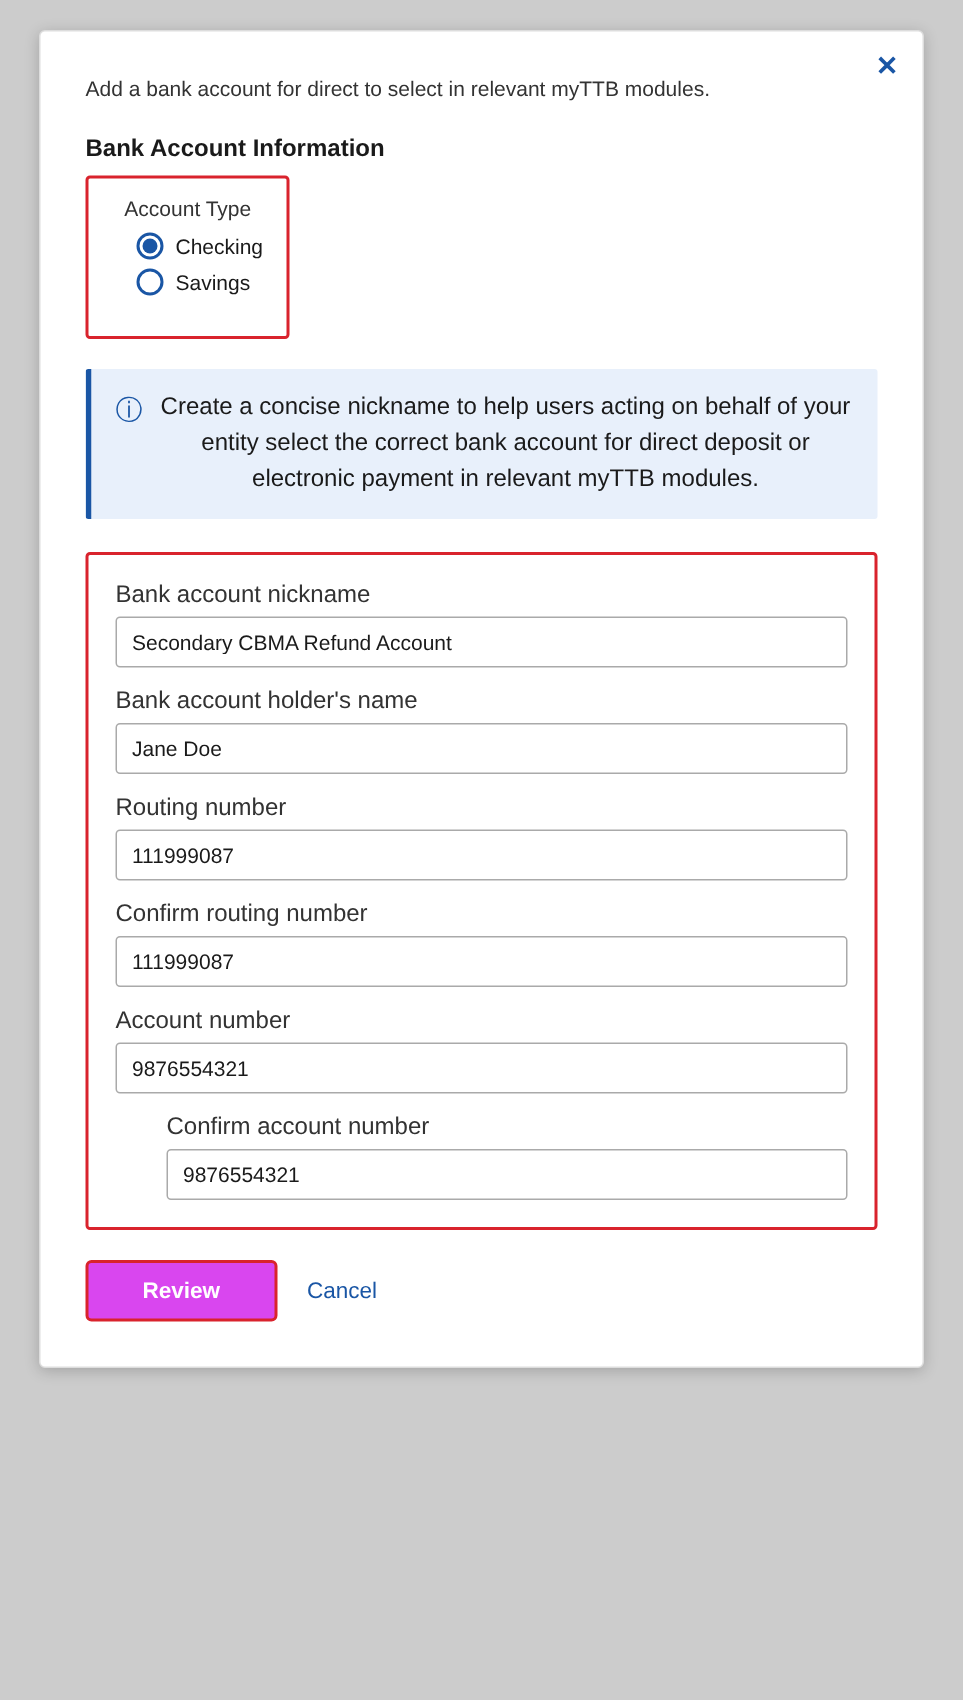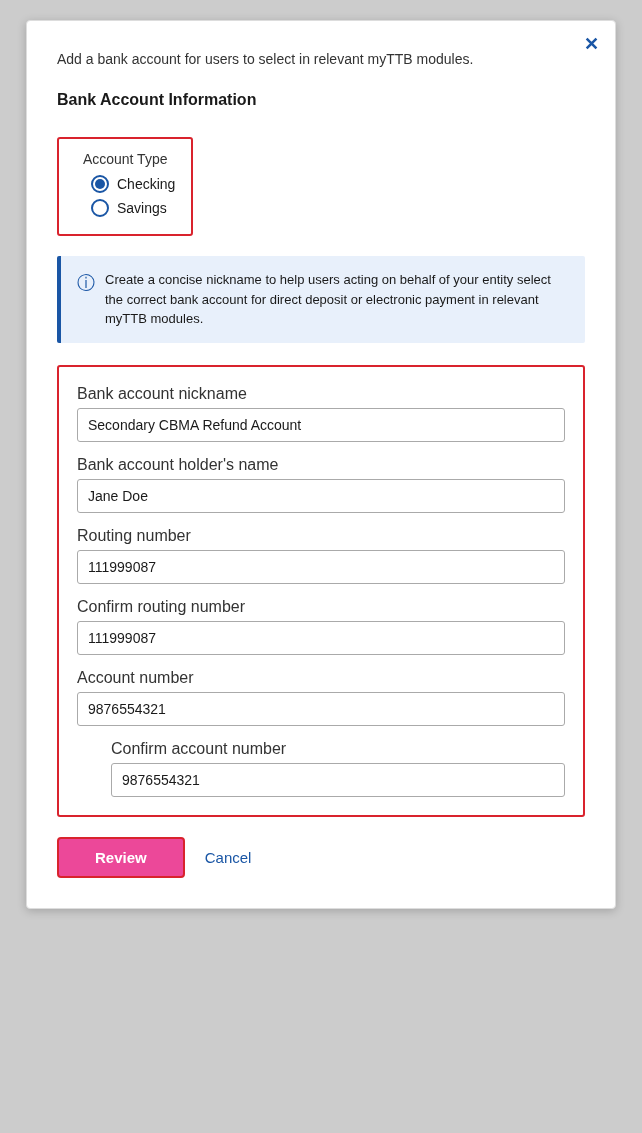--- a/index.html
+++ b/index.html
@@ -50,21 +50,21 @@
     .modal-subtitle {
       font-size: 14px;
       color: #333;
       margin-bottom: 24px;
     }
 
     .section-title {
       font-size: 16px;
       font-weight: bold;
       color: #1a1a1a;
-      margin-bottom: 28px;
+      margin-bottom: 8px;
     }
 
     .account-type-box {
       border: 2px solid #d9232d;
       border-radius: 3px;
       padding: 12px 16px;
       display: inline-block;
       margin-bottom: 20px;
       text-align: center;
     }
@@ -77,21 +77,21 @@
 
     .radio-option {
       display: flex;
       align-items: center;
       margin-bottom: 6px;
       cursor: pointer;
       padding-left: 16px;
     }
 
     .radio-option:last-child {
-      margin-bottom: 5px;
+      margin-bottom: 15px;
     }
 
     .radio-custom {
       width: 18px;
       height: 18px;
       border-radius: 50%;
       border: 2px solid #1a56a5;
       display: inline-flex;
       align-items: center;
       justify-content: center;
@@ -129,23 +129,24 @@
 
     .info-icon {
       color: #1a56a5;
       font-size: 18px;
       margin-right: 10px;
       flex-shrink: 0;
       margin-top: 1px;
     }
 
     .info-text {
-      font-size: 13px;
+      font-size: 16px;
       color: #1a1a1a;
       line-height: 1.5;
+      text-align: center;
     }
 
     .form-box {
       border: 2px solid #d9232d;
       border-radius: 3px;
       padding: 18px 18px;
       margin-bottom: 20px;
     }
 
     .form-group {
@@ -174,21 +175,21 @@
       outline: none;
     }
 
     .button-row {
       display: flex;
       align-items: center;
       gap: 20px;
     }
 
     .review-btn {
-      background: #ec4899;
+      background: #d946ef;
       color: #fff;
       border: 2px solid #d9232d;
       border-radius: 4px;
       padding: 10px 36px;
       font-size: 15px;
       font-weight: bold;
       cursor: pointer;
     }
 
     .cancel-btn {
@@ -200,21 +201,21 @@
       text-decoration: none;
     }
   </style>
 </head>
 <body>
 
 <div class="modal-backdrop">
 
   <button class="close-btn">✕</button>
 
-  <p class="modal-subtitle">Add a bank account for users to select in relevant myTTB modules.</p>
+  <p class="modal-subtitle">Add a bank account for direct to select in relevant myTTB modules.</p>
 
   <h2 class="section-title">Bank Account Information</h2>
 
   <div class="account-type-box">
     <div class="account-type-label">Account Type</div>
 
     <label class="radio-option">
       <span class="radio-custom checked"></span>
       <span class="radio-label">Checking</span>
     </label>

